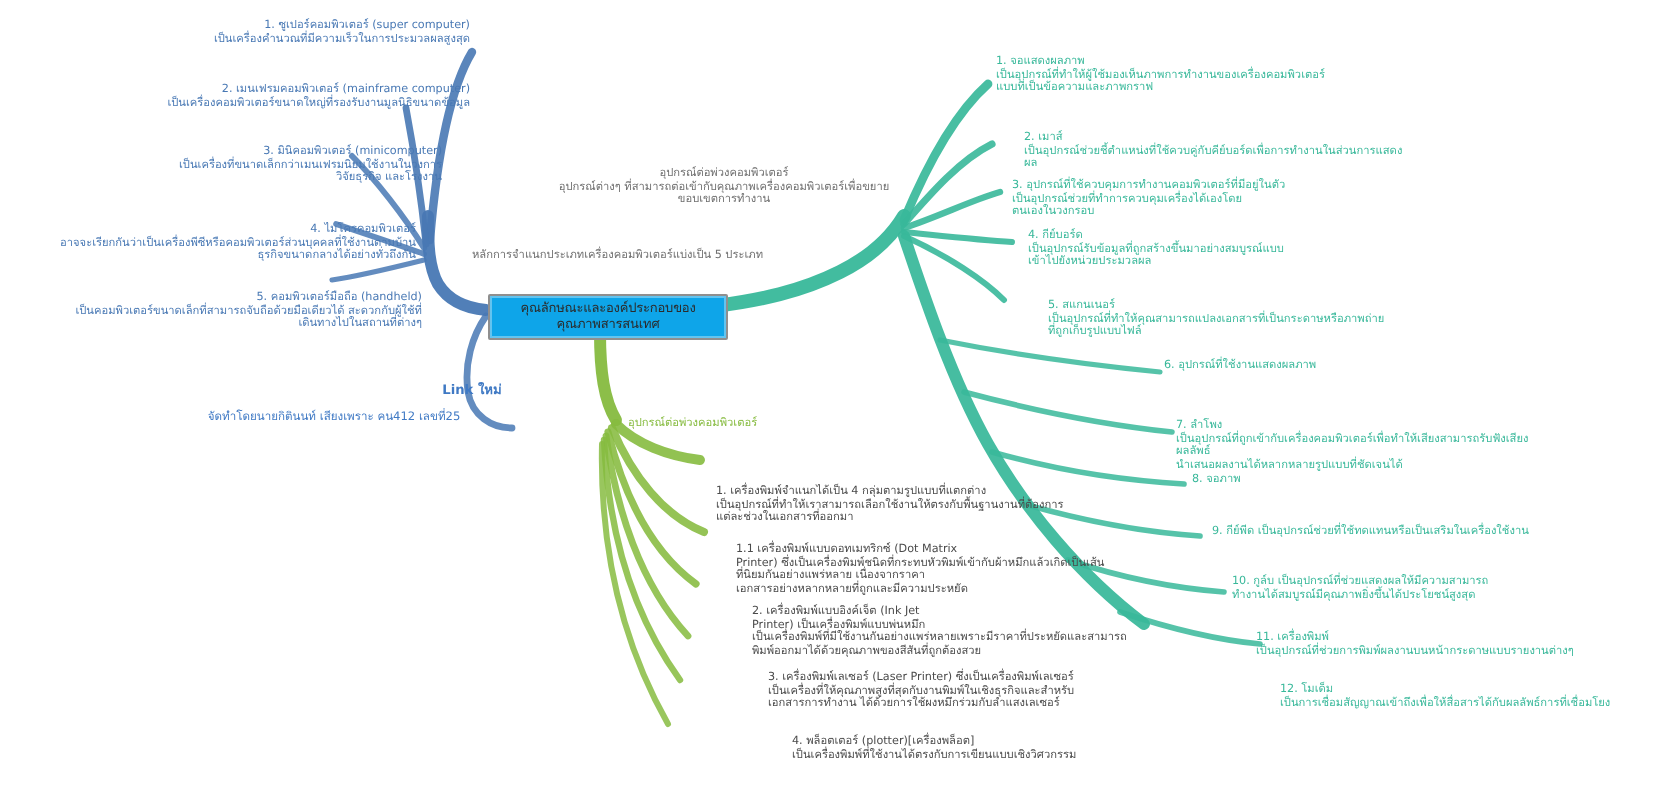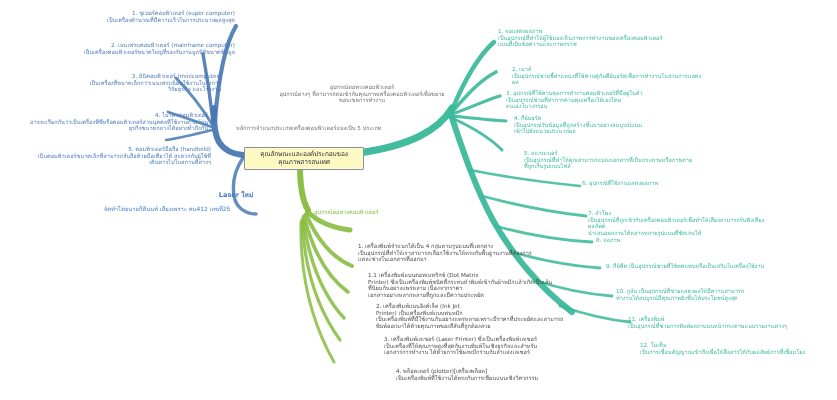--- a/index.html
+++ b/index.html
@@ -9,21 +9,21 @@
     font-family:"DejaVu Sans","Liberation Sans",sans-serif;
     overflow:hidden;position:relative;
   }
   #canvas{position:absolute;inset:0;width:837px;height:400px;}
   svg.branches{position:absolute;left:0;top:0;width:837px;height:400px;pointer-events:none;}
 
   .node{position:absolute;white-space:pre-line;line-height:1.18;}
 
   
   .central{
-    background:#fef9c3;
+    background:#0ea5e9;
     border:1px solid #8f8f8f;
     color:#2b2b2b;
     font-size:6.5px;
     padding:3px 5px;
     border-radius:1px;
     letter-spacing:-.1px;
     box-shadow:0 0 0 1px rgba(255,255,255,.35) inset;
   }
 
   .blue-txt{color:#4878b4;font-size:5.6px;}
@@ -104,21 +104,21 @@
 ธุรกิจขนาดกลางได้อย่างทั่วถึงกัน</div>
 
   <div class="node blue-txt ta-r" style="left:6px;top:146px;width:205px;">5. คอมพิวเตอร์มือถือ (handheld)
 เป็นคอมพิวเตอร์ขนาดเล็กที่สามารถจับถือด้วยมือเดียวได้ สะดวกกับผู้ใช้ที่
 เดินทางไปในสถานที่ต่างๆ</div>
 
   <div class="node grey-txt ta-l" style="left:236px;top:125px;width:210px;">หลักการจำแนกประเภทเครื่องคอมพิวเตอร์แบ่งเป็น 5 ประเภท</div>
 
   <div class="node central ta-c" style="left:244px;top:147px;width:108px;">คุณลักษณะและองค์ประกอบของคุณภาพสารสนเทศ</div>
 
-  <div class="node link-label ta-c" style="left:200px;top:192px;width:72px;">Laser ใหม่</div>
+  <div class="node link-label ta-c" style="left:200px;top:192px;width:72px;">Link ใหม่</div>
 
   <div class="node credit ta-c" style="left:58px;top:206px;width:218px;">จัดทำโดยนายกิตินนท์ เสียงเพราะ คน412 เลขที่25</div>
 
   <div class="node grey-txt ta-c" style="left:276px;top:84px;width:172px;">อุปกรณ์ต่อพ่วงคอมพิวเตอร์
 อุปกรณ์ต่างๆ ที่สามารถต่อเข้ากับคุณภาพเครื่องคอมพิวเตอร์เพื่อขยายขอบเขตการทำงาน</div>
 
   <div class="node teal-txt ta-l" style="left:498px;top:28px;width:182px;">1. จอแสดงผลภาพ
 เป็นอุปกรณ์ที่ทำให้ผู้ใช้มองเห็นภาพการทำงานของเครื่องคอมพิวเตอร์
 แบบที่เป็นข้อความและภาพกราฟ</div>
 

